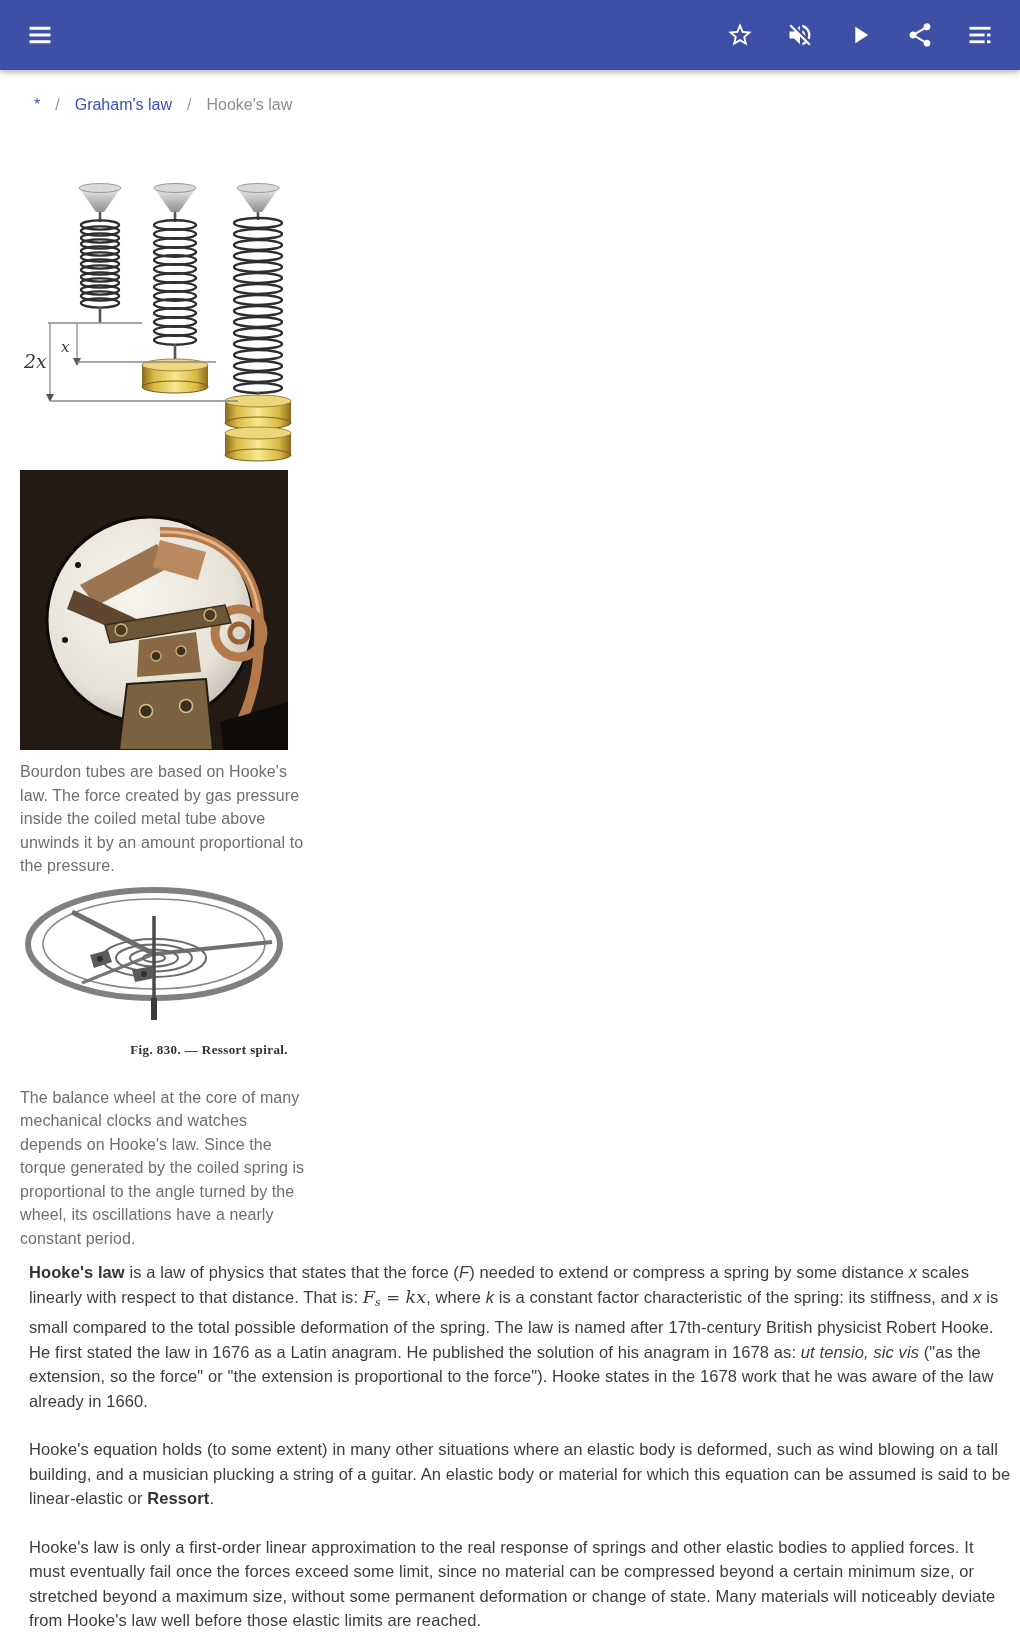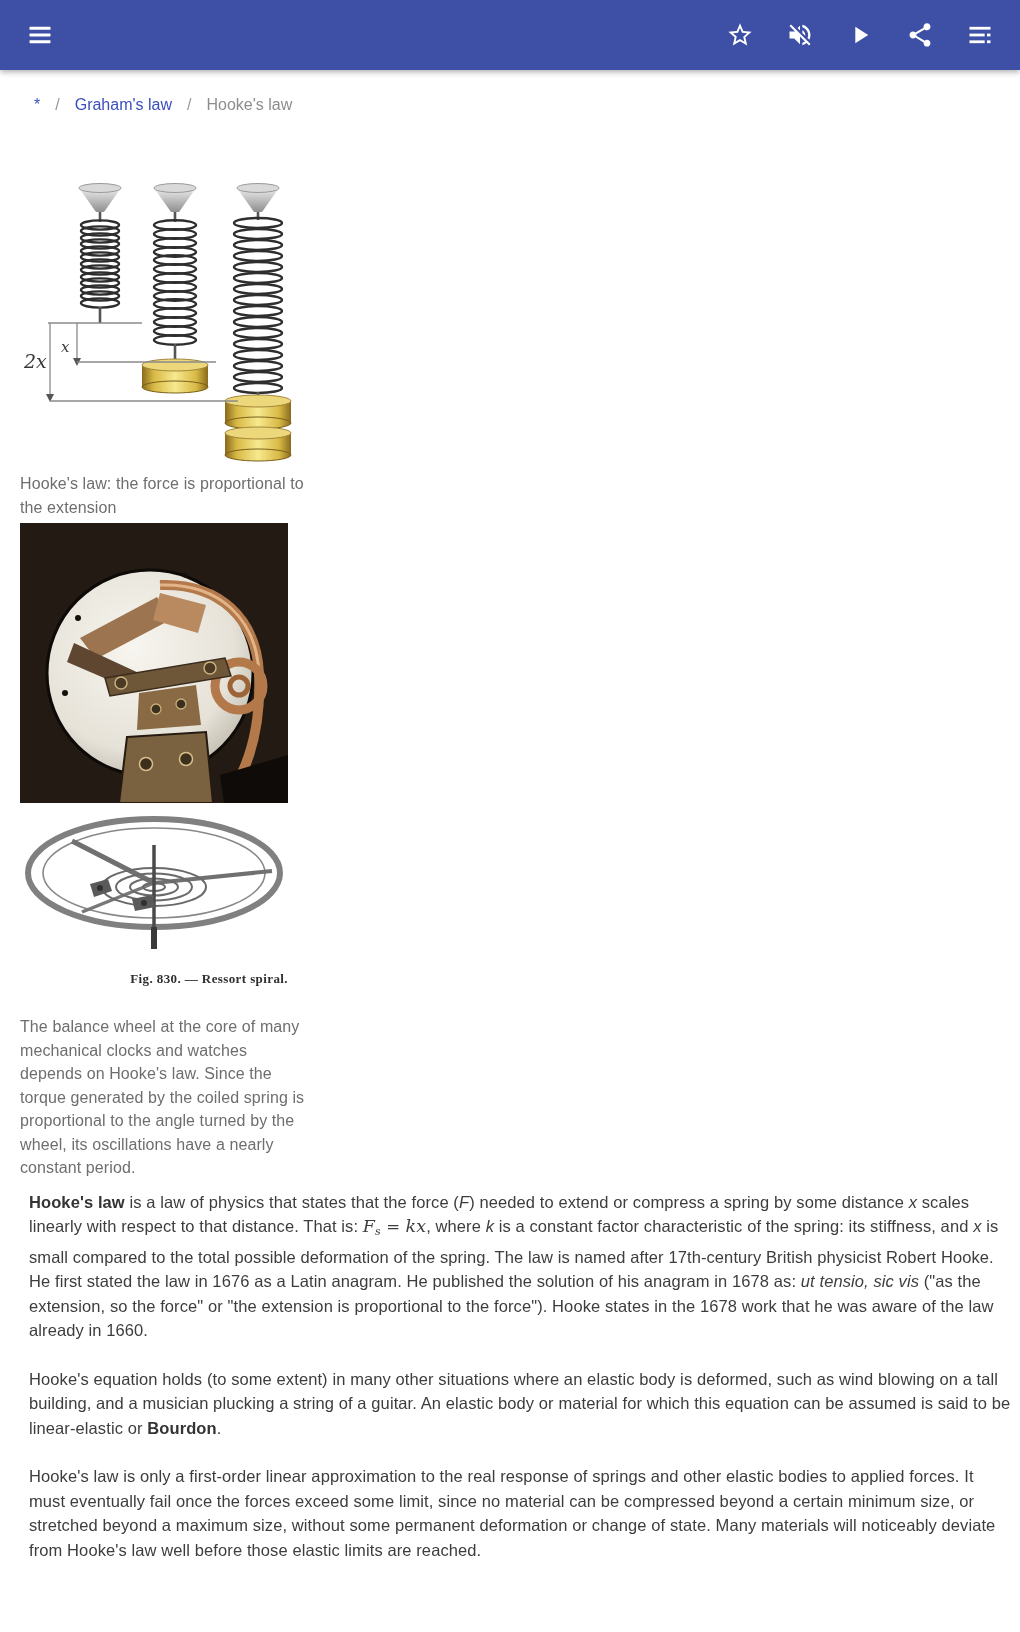--- a/index.html
+++ b/index.html
@@ -218,21 +218,20 @@
         <line x1="57" y1="151" x2="57" y2="186" class="dimline"></line>
         <polygon points="53,186 61,186 57,194" fill="#555"></polygon>
         <line x1="57" y1="190" x2="196" y2="190" class="dimline"></line>
         <line x1="30" y1="151" x2="30" y2="222" class="dimline"></line>
         <polygon points="26,222 34,222 30,230" fill="#555"></polygon>
         <line x1="30" y1="229" x2="218" y2="229" class="dimline"></line>
         <text x="41" y="180" font-size="15" class="dimlabel">x</text>
         <text x="4" y="196" font-size="19" class="dimlabel">2x</text>
       </g>
     </svg>
-    <figcaption class="caption">Hooke's law: the force is proportional to the extension</figcaption>
   </figure>
 
   <figure class="fig-bourdon">
     <svg viewBox="0 0 268 280" width="268" height="280">
       <defs>
         <radialGradient id="disc" cx="0.42" cy="0.38" r="0.75">
           <stop offset="0" stop-color="#f7f5ef"></stop>
             <stop offset="0.65" stop-color="#e6e2d8"></stop>
             <stop offset="1" stop-color="#b2ab9c"></stop>
         </radialGradient>
@@ -253,20 +252,21 @@
       <circle cx="101" cy="160" r="6" fill="#4a3a26" stroke="#c9b17e" stroke-width="1.5"></circle>
       <circle cx="190" cy="145" r="6" fill="#4a3a26" stroke="#c9b17e" stroke-width="1.5"></circle>
       <polygon points="119,170 176,162 181,202 117,207" fill="#8a6a44"></polygon>
       <circle cx="136" cy="186" r="5" fill="#3c2f1e" stroke="#cbb079" stroke-width="1.3"></circle>
       <circle cx="161" cy="181" r="5" fill="#3c2f1e" stroke="#cbb079" stroke-width="1.3"></circle>
       <polygon points="107,214 186,209 193,280 99,280" fill="#7a6240" stroke="#241a10" stroke-width="2"></polygon>
       <circle cx="126" cy="241" r="6.5" fill="#3c2f1e" stroke="#d8c08a" stroke-width="1.5"></circle>
       <circle cx="166" cy="236" r="6.5" fill="#3c2f1e" stroke="#d8c08a" stroke-width="1.5"></circle>
       <polygon points="200,252 268,232 268,280 204,280" fill="#0e0b08"></polygon>
     </svg>
+    <figcaption class="caption">Bourdon tubes are based on Hooke's law. The force created by gas pressure inside the coiled metal tube above unwinds it by an amount proportional to the pressure.</figcaption>
   </figure>
 
   <figure class="fig-wheel">
     <svg viewBox="0 0 268 140" width="268" height="140">
       <ellipse cx="134" cy="62" rx="126" ry="54" class="engrave" stroke-width="6" opacity="0.85"></ellipse>
       <ellipse cx="134" cy="62" rx="111" ry="45" class="engrave" stroke-width="1.6" opacity="0.8"></ellipse>
       <line x1="52" y1="30" x2="134" y2="72" stroke="#707070" stroke-width="5"></line>
       <line x1="134" y1="72" x2="252" y2="60" stroke="#707070" stroke-width="4"></line>
       <line x1="134" y1="72" x2="62" y2="101" stroke="#787878" stroke-width="3.5"></line>
       <ellipse cx="134" cy="76" rx="52" ry="19" class="engrave" stroke-width="2"></ellipse>
@@ -279,17 +279,17 @@
       <polygon points="112,88 132,84 135,96 115,100" fill="#5a5a5a"></polygon>
       <circle cx="80" cy="77" r="3" fill="#2f2f2f"></circle>
       <circle cx="124" cy="92" r="3" fill="#2f2f2f"></circle>
     </svg>
     <div class="fig-label">Fig. 830. — Ressort spiral.</div>
     <figcaption class="caption cap-wheel">The balance wheel at the core of many mechanical clocks and watches depends on Hooke's law. Since the torque generated by the coiled spring is proportional to the angle turned by the wheel, its oscillations have a nearly constant period.</figcaption>
   </figure>
 
   <p class="body-text p1"><span class="b">Hooke's law</span><span> is a law of physics that states that the force (</span><span class="i">F</span><span>) needed to extend or compress a spring by some distance </span><span class="i">x</span><span> scales linearly with respect to that distance. That is: </span><span class="m">F</span><sub class="msub">s</sub><span class="m2"> = </span><span class="m">kx</span><span>, where </span><span class="i">k</span><span> is a constant factor characteristic of the spring: its stiffness, and </span><span class="i">x</span><span> is small compared to the total possible deformation of the spring. The law is named after 17th-century British physicist Robert Hooke. He first stated the law in 1676 as a Latin anagram. He published the solution of his anagram in 1678 as: </span><span class="i">ut tensio, sic vis</span><span> ("as the extension, so the force" or "the extension is proportional to the force"). Hooke states in the 1678 work that he was aware of the law already in 1660.</span></p>
 
-  <p class="body-text p2"><span>Hooke's equation holds (to some extent) in many other situations where an elastic body is deformed, such as wind blowing on a tall building, and a musician plucking a string of a guitar. An elastic body or material for which this equation can be assumed is said to be linear-elastic or </span><span class="b">Bourdon</span><span>.</span></p>
+  <p class="body-text p2"><span>Hooke's equation holds (to some extent) in many other situations where an elastic body is deformed, such as wind blowing on a tall building, and a musician plucking a string of a guitar. An elastic body or material for which this equation can be assumed is said to be linear-elastic or </span><span class="b">Ressort</span><span>.</span></p>
 
   <p class="body-text p3"><span>Hooke's law is only a first-order linear approximation to the real response of springs and other elastic bodies to applied forces. It must eventually fail once the forces exceed some limit, since no material can be compressed beyond a certain minimum size, or stretched beyond a maximum size, without some permanent deformation or change of state. Many materials will noticeably deviate from Hooke's law well before those elastic limits are reached.</span></p>
 
 </main>
 
 </body></html>

